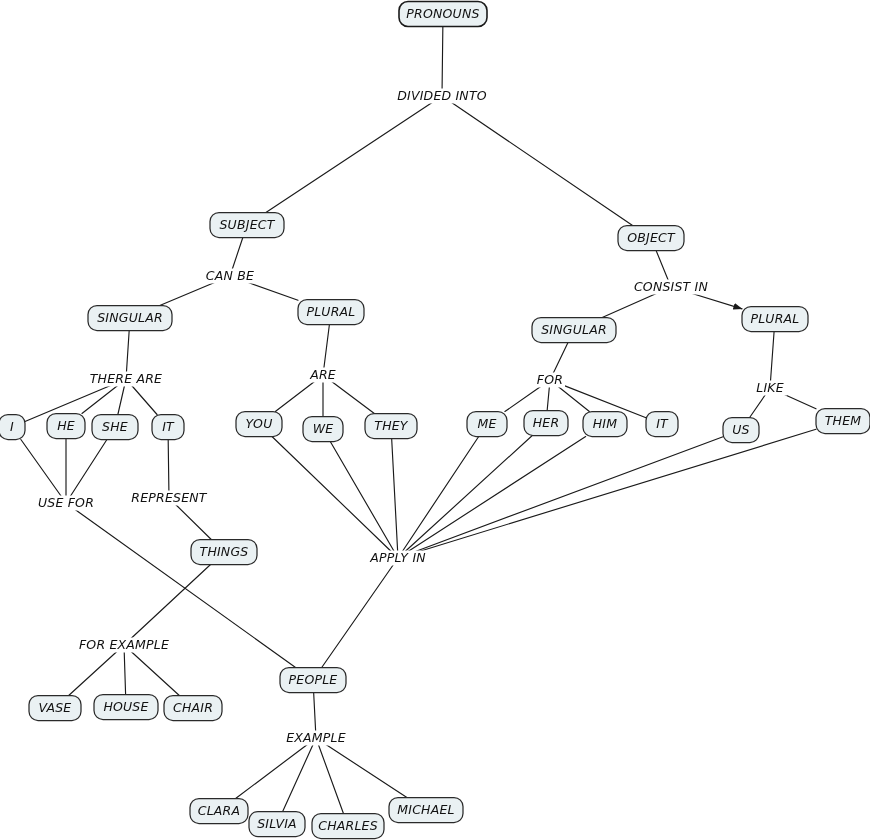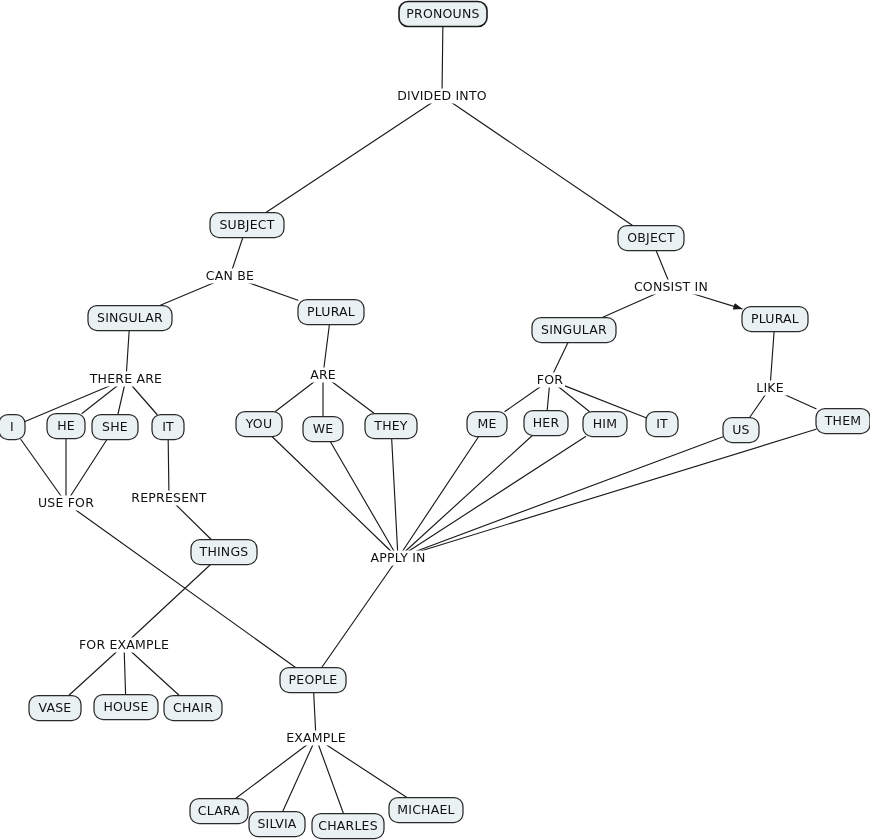--- a/index.html
+++ b/index.html
@@ -11,20 +11,21 @@
   body {
     width: 870px;
     height: 840px;
     font-family: "DejaVu Sans", "Liberation Sans", sans-serif;
     overflow: hidden;
   }
   #map-root {
     position: relative;
     width: 870px;
     height: 840px;
+    font-style: italic;
   }
   svg#concept-map {
     display: block;
     width: 870px;
     height: 840px;
   }
   .edge-line {
     stroke: #1a1a1a;
     stroke-width: 1.15;
     fill: none;

